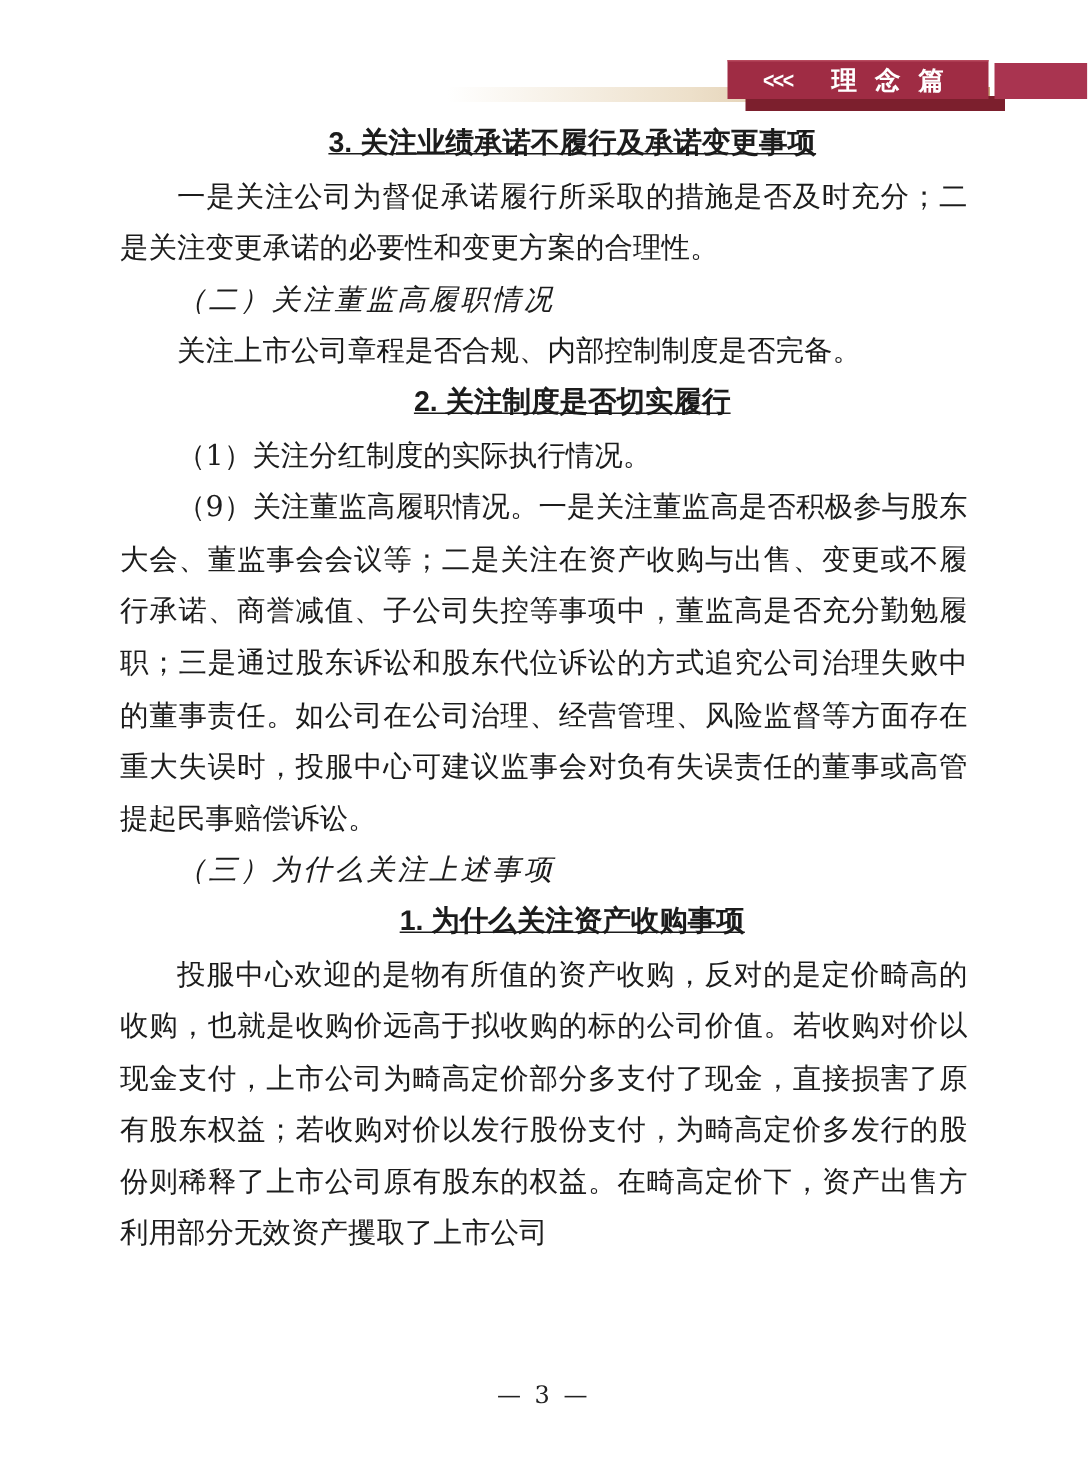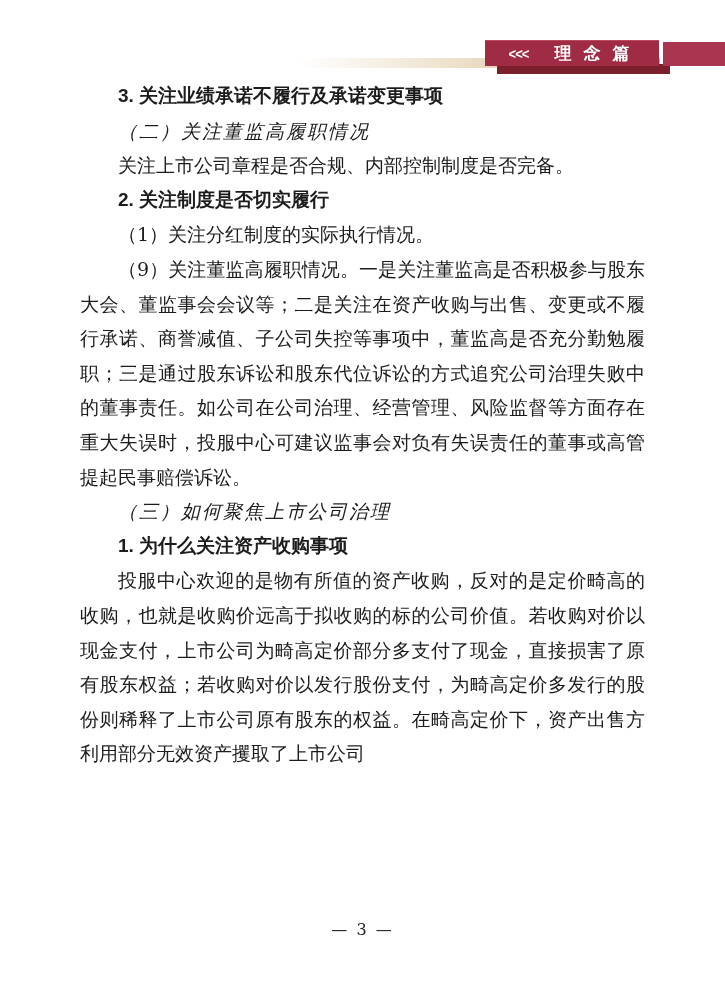--- a/index.html
+++ b/index.html
@@ -74,21 +74,22 @@
     margin: 0;
     font-size: 19px;
     line-height: 34.6px;
     color: #1c1c1c;
     text-align: justify;
     text-indent: 2em;
   }
   .para.heading {
     font-family: "Liberation Sans", "DejaVu Sans", sans-serif;
     font-weight: 700;
-    text-align: left;
+    text-align: center;
+    text-decoration: underline;
   }
   .para.kai {
     font-style: italic;
     letter-spacing: 2px;
   }
 
   
   .pageno {
     position: absolute;
     left: 0; right: 0;
@@ -108,25 +109,26 @@
   <div class="hdr-tanbar"></div>
   <div class="hdr-strip"></div>
   <div class="hdr-band"></div>
   <div class="hdr-box">
     <span class="hdr-chevrons">&lt;&lt;&lt;</span>
     <span class="hdr-title">理念篇</span>
   </div>
 
   <div class="content">
     <p class="para heading">3. 关注业绩承诺不履行及承诺变更事项</p>
+    <p class="para">一是关注公司为督促承诺履行所采取的措施是否及时充分；二是关注变更承诺的必要性和变更方案的合理性。</p>
     <p class="para kai">（二）关注董监高履职情况</p>
     <p class="para">关注上市公司章程是否合规、内部控制制度是否完备。</p>
     <p class="para heading">2. 关注制度是否切实履行</p>
     <p class="para">（1）关注分红制度的实际执行情况。</p>
     <p class="para">（9）关注董监高履职情况。一是关注董监高是否积极参与股东大会、董监事会会议等；二是关注在资产收购与出售、变更或不履行承诺、商誉减值、子公司失控等事项中，董监高是否充分勤勉履职；三是通过股东诉讼和股东代位诉讼的方式追究公司治理失败中的董事责任。如公司在公司治理、经营管理、风险监督等方面存在重大失误时，投服中心可建议监事会对负有失误责任的董事或高管提起民事赔偿诉讼。</p>
-    <p class="para kai">（三）如何聚焦上市公司治理</p>
+    <p class="para kai">（三）为什么关注上述事项</p>
     <p class="para heading">1. 为什么关注资产收购事项</p>
     <p class="para">投服中心欢迎的是物有所值的资产收购，反对的是定价畸高的收购，也就是收购价远高于拟收购的标的公司价值。若收购对价以现金支付，上市公司为畸高定价部分多支付了现金，直接损害了原有股东权益；若收购对价以发行股份支付，为畸高定价多发行的股份则稀释了上市公司原有股东的权益。在畸高定价下，资产出售方利用部分无效资产攫取了上市公司</p>
   </div>
 
   <div class="pageno">— 3 —</div>
 
 </div>
 
 </body></html>

